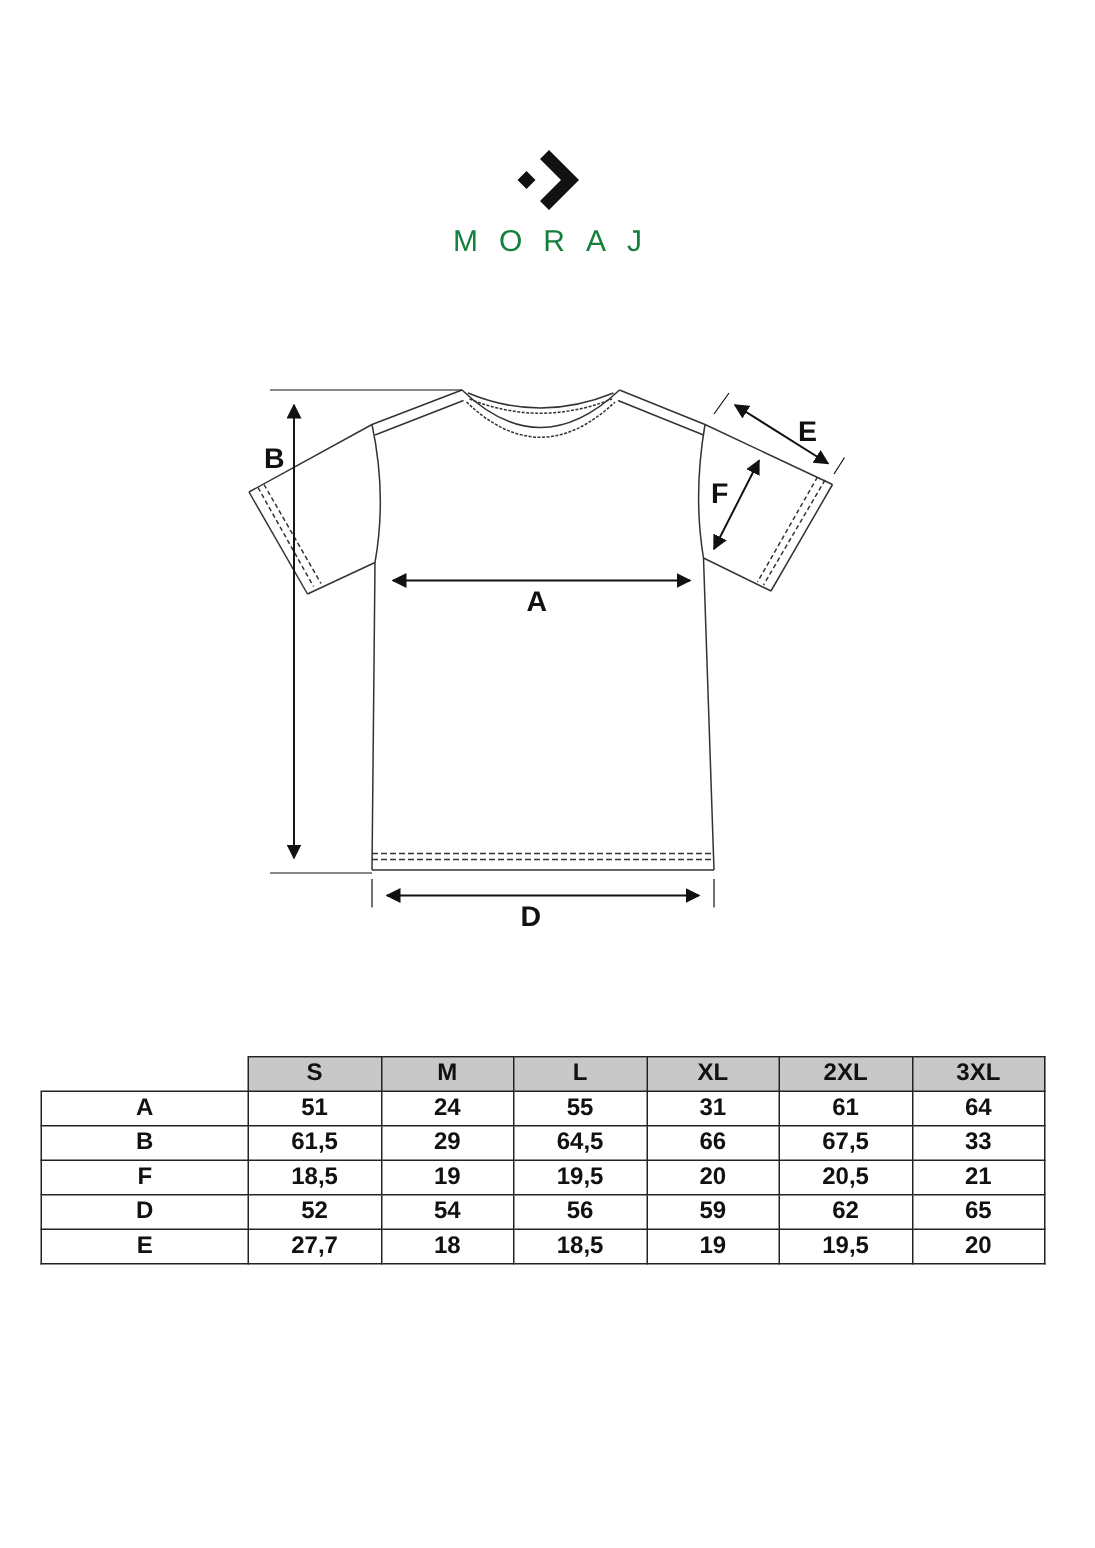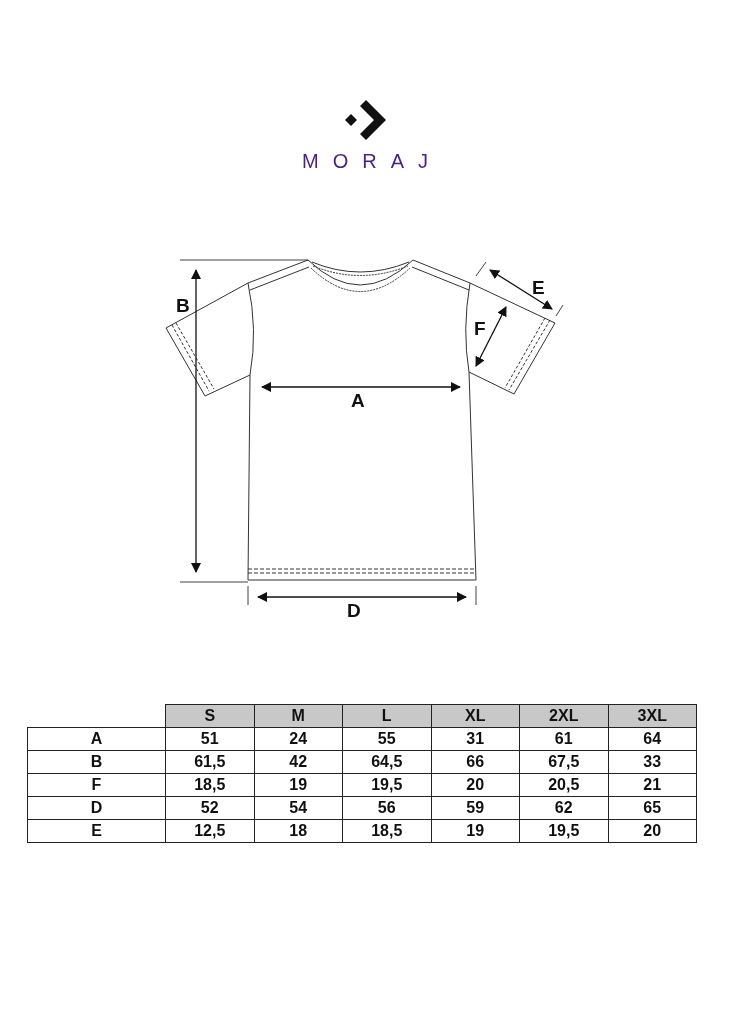--- a/index.html
+++ b/index.html
@@ -1,18 +1,18 @@
 <!DOCTYPE html>
 <html><head>
   <meta charset="utf-8">
   <style>
     html, body { margin: 0; padding: 0; background: #ffffff; }
     body { width: 730px; height: 1032px; position: relative; overflow: hidden; font-family: "Liberation Sans", sans-serif; }
     .logo-mark { position: absolute; left: 340px; top: 98px; width: 50px; height: 44px; }
-    .logo-text { position: absolute; left: 290px; top: 150px; width: 150px; text-align: center; font-size: 20px; font-weight: 400; letter-spacing: 14px; color: #4c1d95; padding-left: 12px; box-sizing: border-box; }
+    .logo-text { position: absolute; left: 290px; top: 150px; width: 150px; text-align: center; font-size: 20px; font-weight: 400; letter-spacing: 14px; color: #15803d; padding-left: 12px; box-sizing: border-box; }
     .diagram { position: absolute; left: 0; top: 0; width: 730px; height: 640px; }
     .size-table { position: absolute; left: 27px; top: 704px; border-collapse: collapse; font-size: 16px; color: #111; }
     .size-table td, .size-table th { height: 23px; padding: 0; text-align: center; border: 1.5px solid #222; box-sizing: border-box; }
     .size-table th { background: #c8c8c8; font-weight: 700; }
     .size-table th.corner { background: transparent; border-top: none; border-left: none; }
     .size-table td.label { font-weight: 700; width: 138px; }
     .size-table td.val, .size-table th.size { width: 88.5px; }
     .size-table td { font-weight: 700; }
   </style>
 </head>
@@ -105,21 +105,21 @@
       <td class="val">51</td>
       <td class="val">24</td>
       <td class="val">55</td>
       <td class="val">31</td>
       <td class="val">61</td>
       <td class="val">64</td>
     </tr>
     <tr>
       <td class="label">B</td>
       <td class="val">61,5</td>
-      <td class="val">42</td>
+      <td class="val">29</td>
       <td class="val">64,5</td>
       <td class="val">66</td>
       <td class="val">67,5</td>
       <td class="val">33</td>
     </tr>
     <tr>
       <td class="label">F</td>
       <td class="val">18,5</td>
       <td class="val">19</td>
       <td class="val">19,5</td>
@@ -131,21 +131,21 @@
       <td class="label">D</td>
       <td class="val">52</td>
       <td class="val">54</td>
       <td class="val">56</td>
       <td class="val">59</td>
       <td class="val">62</td>
       <td class="val">65</td>
     </tr>
     <tr>
       <td class="label">E</td>
-      <td class="val">12,5</td>
+      <td class="val">27,7</td>
       <td class="val">18</td>
       <td class="val">18,5</td>
       <td class="val">19</td>
       <td class="val">19,5</td>
       <td class="val">20</td>
     </tr>
   </tbody>
 </table>
 
 </body></html>

